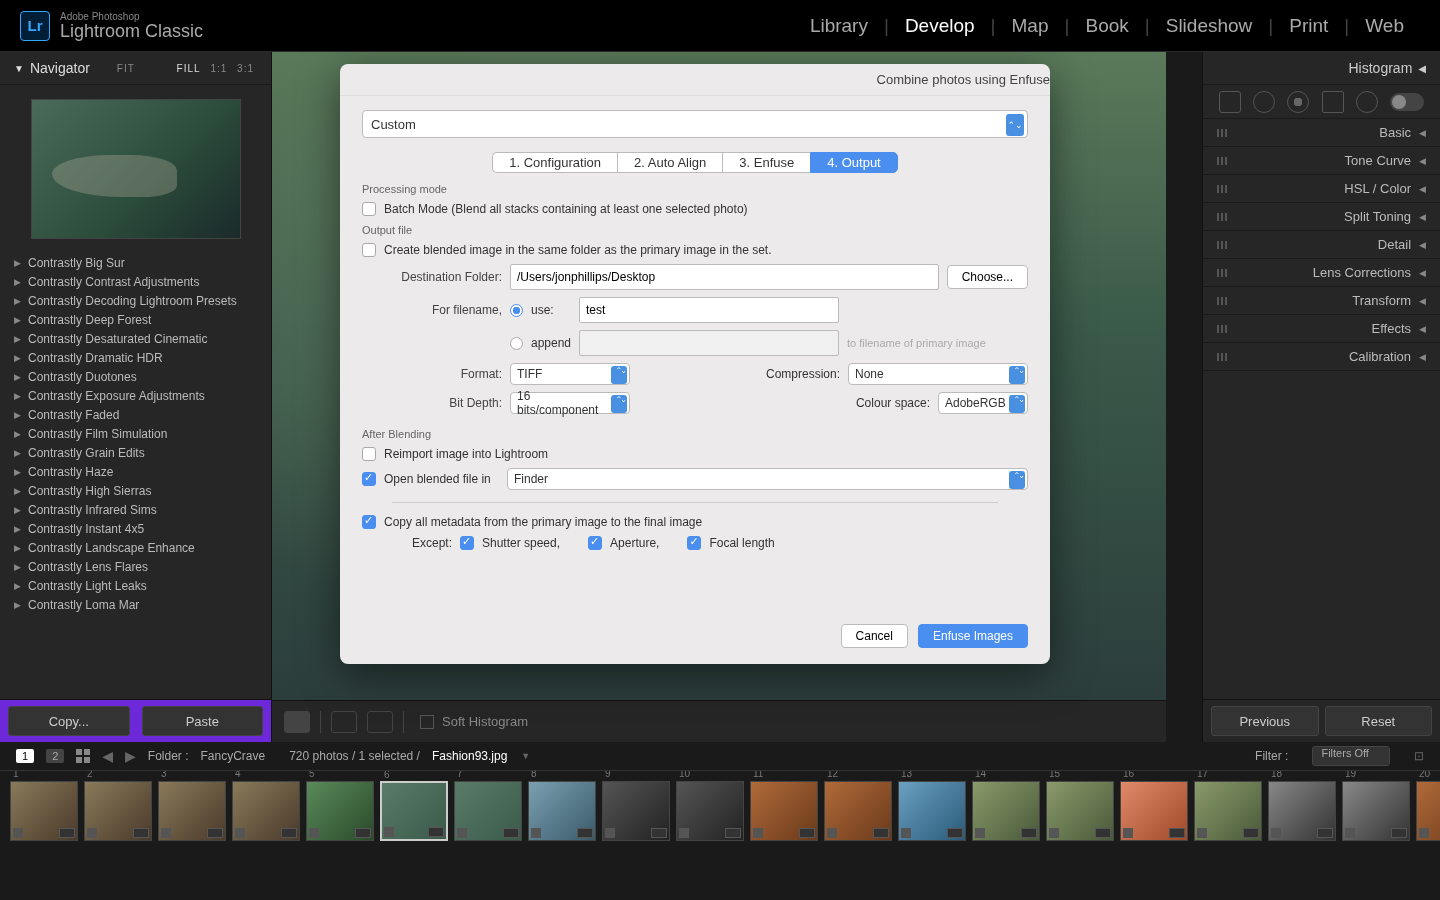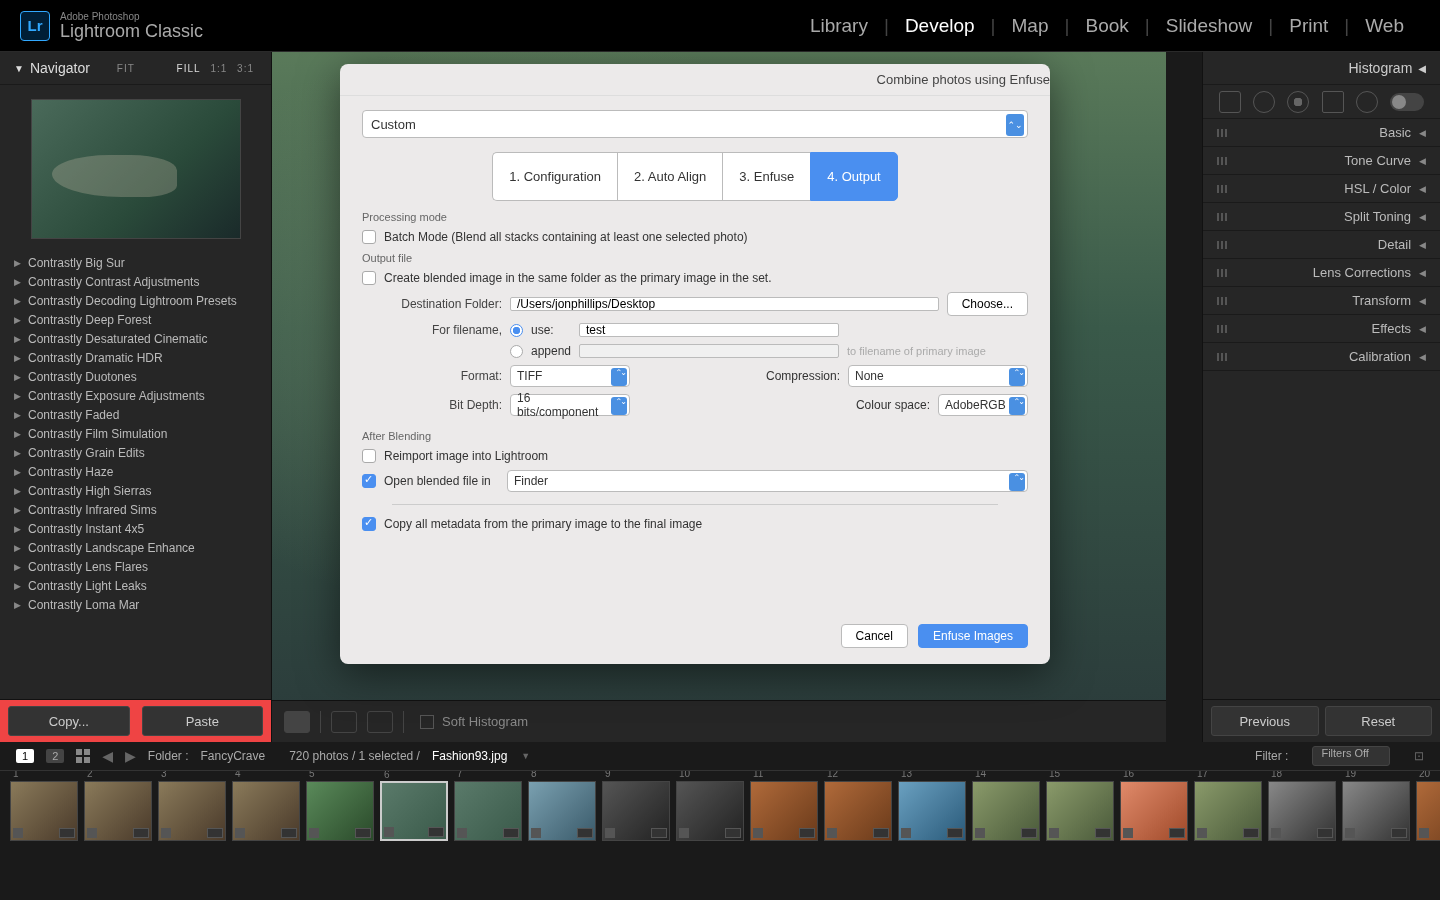--- a/index.html
+++ b/index.html
@@ -54,21 +54,21 @@
 }
 .nav-preview::after{
   content:""; position:absolute; left:10%; top:40%; width:60%; height:30%;
   background: rgba(200,190,170,0.3); border-radius: 50% 40% 30% 60%;
 }
 
 
 .preset-list { padding: 4px 0 0 14px; overflow-y:auto; flex:1; }
 .preset { display:flex; align-items:center; height:19px; font-size:12px; color:#bbb; cursor:pointer; }
 .preset .arrow { width:14px; color:#888; font-size:9px; }
-.copypaste { display:flex; gap:12px; padding:6px 8px; border-top:1px solid #111; background:#ef4444;}
+.copypaste { display:flex; gap:12px; padding:6px 8px; border-top:1px solid #111; background:#6d28d9;}
 .btn-dark {
   flex:1; height:30px; background:#333; border:1px solid #444; border-radius:3px;
   color:#ccc; font-size:13px; cursor:pointer; display:flex; align-items:center; justify-content:center;
 }
 
 
 .hist-header { display:flex; align-items:center; justify-content:flex-end; padding:8px 14px; border-bottom:1px solid #1a1a1a; font-size:14px;}
 .hist-header .tri{ margin-left:6px; font-size:10px;}
 .tool-row { height:34px; border-bottom:1px solid #1a1a1a; display:flex; align-items:center; justify-content:space-around; padding:0 10px;}
 .tool-row .ticon { width:22px; height:22px; border:1px solid #555; border-radius:3px; }
@@ -105,37 +105,37 @@
   width:100%; height:28px; background:#fff; border:1px solid #bbb; border-radius:4px;
   padding:0 8px; display:flex; align-items:center; position:relative; font-size:13px;
 }
 .dlg-preset .sel-arrows{
   position:absolute; right:3px; top:3px; width:18px; height:22px;
   background:#4a90e2; border-radius:3px;
   display:flex; align-items:center; justify-content:center; color:#fff; font-size:9px;
 }
 .dlg-tabs { display:flex; justify-content:center; margin:14px 0 10px; }
 .dlg-tab {
-  padding:16px 16px; font-size:13px; background:#fff; border:1px solid #bbb;
+  padding:2px 16px; font-size:13px; background:#fff; border:1px solid #bbb;
   cursor:pointer; border-right:none;
 }
 .dlg-tab:first-child{ border-radius:5px 0 0 5px;}
 .dlg-tab:last-child{ border-radius:0 5px 5px 0; border-right:1px solid #bbb;}
 .dlg-tab.active{ background:#4a8ff0; color:#fff; border-color:#4a8ff0;}
 
 .section-label{ font-size:11px; color:#666; margin:8px 0 6px; }
 .form-row{ display:flex; align-items:center; margin:7px 0; font-size:12px; gap:8px;}
 .form-row .lbl{ width:140px; text-align:right; color:#444; }
 .cb{ width:14px; height:14px; border:1px solid #aaa; border-radius:3px; background:#fff; flex-shrink:0; cursor:pointer;}
 .cb.checked{ background:#4a8ff0; border-color:#4a8ff0; position:relative;}
 .cb.checked::after{ content:"✓"; color:#fff; font-size:11px; position:absolute; left:1px; top:-2px;}
 .radio{ width:13px; height:13px; border:1px solid #aaa; border-radius:50%; background:#fff; cursor:pointer; flex-shrink:0;}
 .radio.checked{ border-color:#4a8ff0; background:radial-gradient(circle,#4a8ff0 45%,#fff 50%);}
 .txt-input{
-  flex:1; height:14px; background:#fff; border:1px solid #bbb; border-radius:2px;
+  flex:1; height:26px; background:#fff; border:1px solid #bbb; border-radius:2px;
   padding:0 6px; font-size:12px;
 }
 .txt-input.gray{ background:#f0f0f0; color:#aaa;}
 .mac-select{
   height:22px; background:#fff; border:1px solid #bbb; border-radius:4px;
   padding:0 22px 0 6px; font-size:12px; position:relative; display:inline-flex; align-items:center;
   min-width:80px; cursor:pointer;
 }
 .mac-select::after{
   content:""; position:absolute; right:2px; top:2px; width:16px; height:18px;
@@ -608,18 +608,29 @@
       <span style="width:115px">Open blended file in</span>
       <span class="mac-select" style="flex:1">Finder</span>
     </div>
 
     <hr class="hr">
 
     <div class="form-row">
       <span class="cb checked"></span>
       <span>Copy all metadata from the primary image to the final image</span>
     </div>
+    <div class="form-row" style="margin-left:40px">
+      <span style="width:50px;text-align:right">Except:</span>
+      <span class="cb checked"></span>
+      <span>Shutter speed,</span>
+      <span style="width:12px"></span>
+      <span class="cb checked"></span>
+      <span>Aperture,</span>
+      <span style="width:12px"></span>
+      <span class="cb checked"></span>
+      <span>Focal length</span>
+    </div>
   </div>
   <div class="dlg-footer">
     <button class="mac-btn">Cancel</button>
     <button class="mac-btn primary">Enfuse Images</button>
   </div>
 </div>
 
 </body></html>

